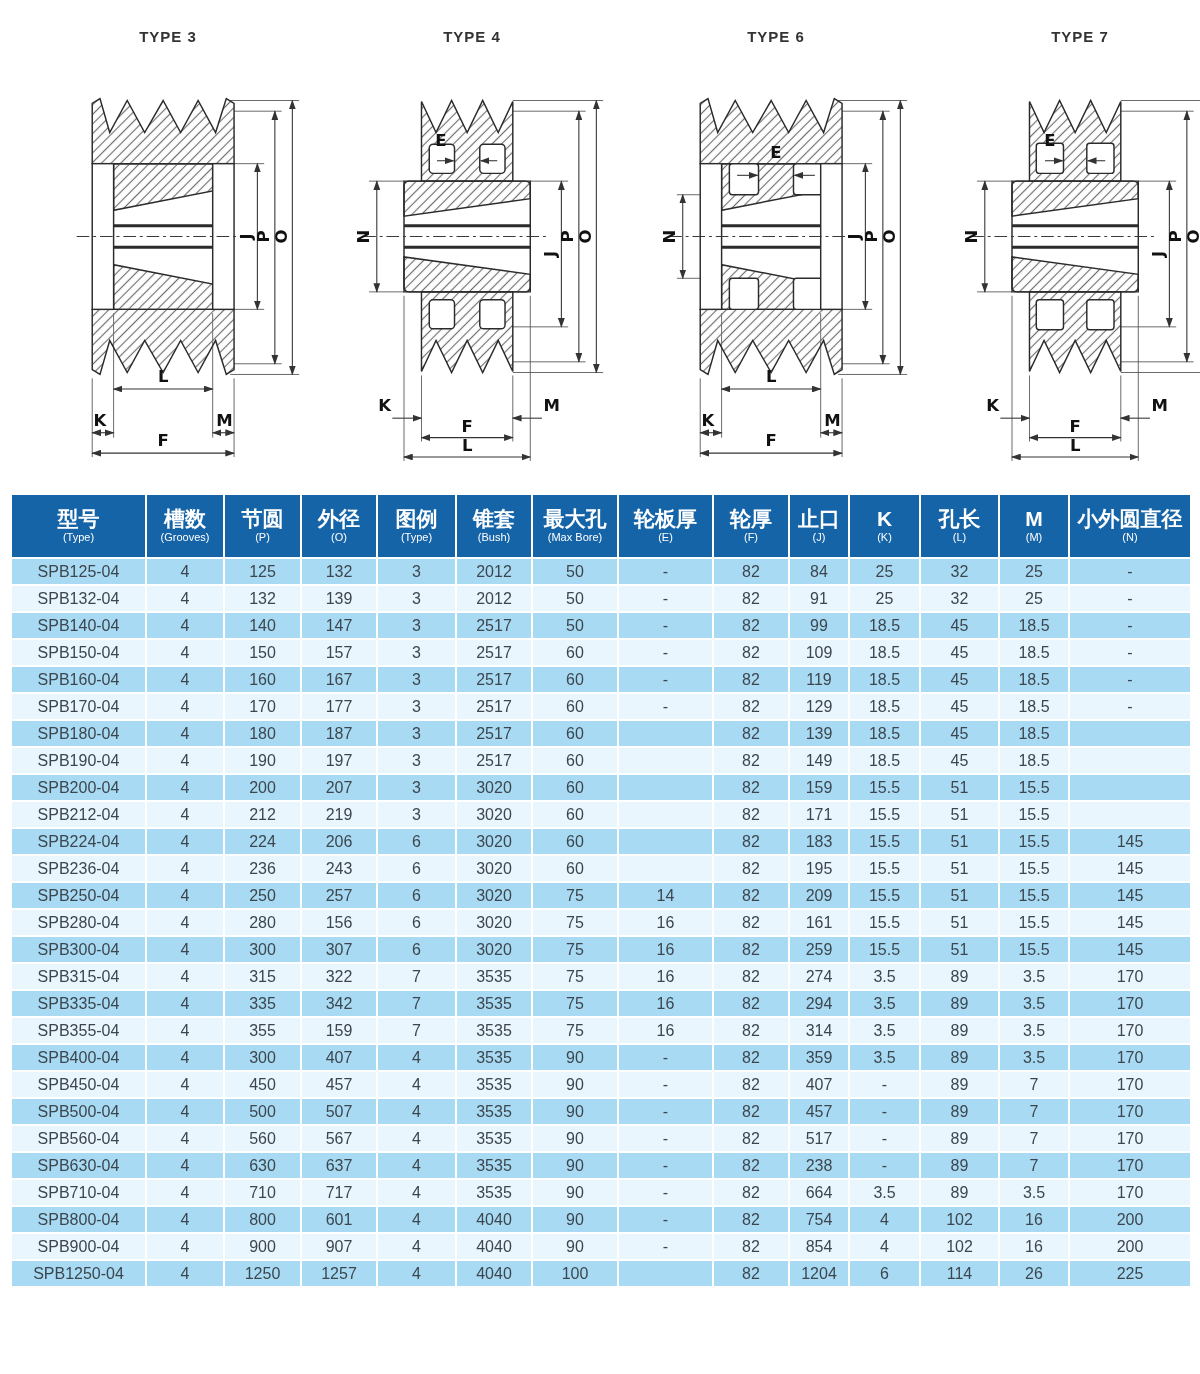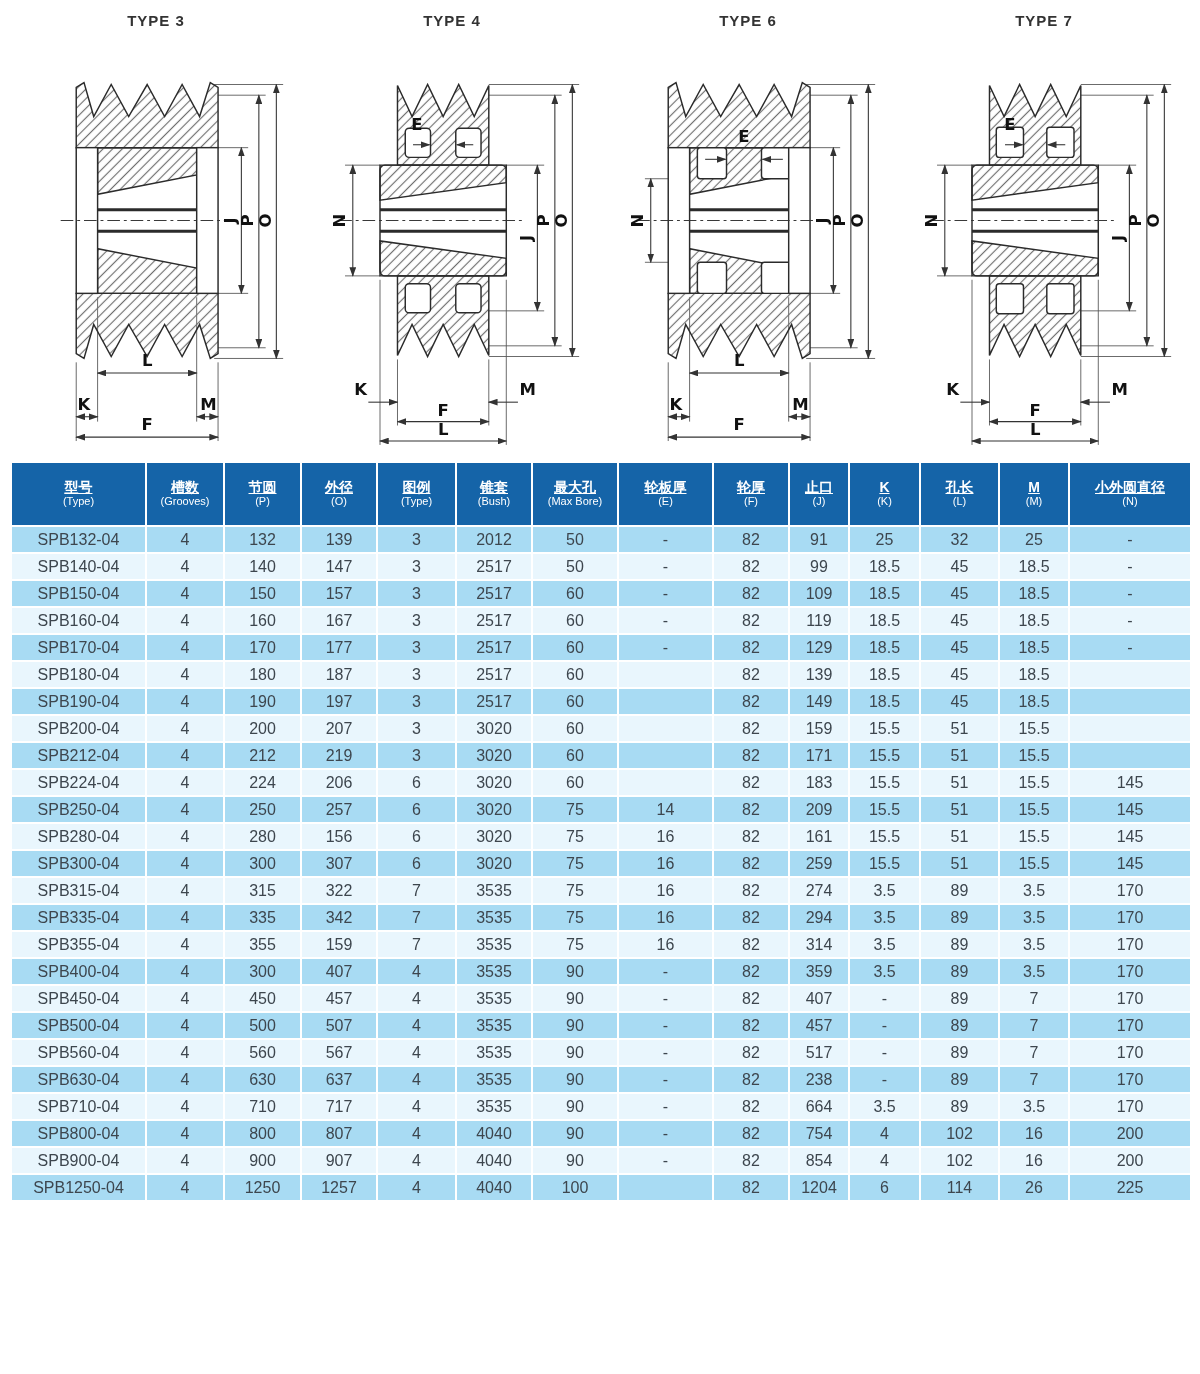--- a/index.html
+++ b/index.html
@@ -1,39 +1,39 @@
 <!DOCTYPE html>
 <html><head>
 <meta charset="utf-8">
 <style>
   html,body{margin:0;padding:0;background:#fff;}
   body{width:1200px;font-family:"Liberation Sans","DejaVu Sans",sans-serif;}
   .page{width:1200px;}
 
   
   .diagrams{display:flex;justify-content:space-between;padding:8px 16px 0 16px;box-sizing:border-box;}
-  .diagram{margin:0;width:280px;}
+  .diagram{margin:16px;width:280px;}
   .dtitle{text-align:center;font-weight:bold;font-size:15px;color:#333;letter-spacing:1px;margin:4px 0 0 0;}
   .dwg{display:block;}
   .part{fill:#fff;stroke:#2b2b2b;stroke-width:1.5;}
   .partoutline{fill:none;stroke:#2b2b2b;stroke-width:1.5;}
   .hpart{stroke:#2b2b2b;stroke-width:1.5;}
   .hl{stroke:#6f6f6f;stroke-width:1.2;}
   .bore{stroke:#2b2b2b;stroke-width:3;}
   .axis{stroke:#333;stroke-width:1;stroke-dasharray:13 4 3 4;}
   .ext line{stroke:#555;stroke-width:0.9;}
   .dim{stroke:#333;stroke-width:1.1;}
   .lbl{font:600 17px "DejaVu Sans",sans-serif;fill:#111;}
 
   
   .tablewrap{padding:14px 10px 4px 10px;}
   table[data-name="spec-table"]{width:1180px;border-collapse:collapse;table-layout:fixed;}
   th,td{border:2px solid #fff;text-align:center;vertical-align:middle;}
   thead th{background:#1564a8;color:#fff;padding:5px 2px;height:52px;}
-  .h-zh{display:block;font-size:14px;font-weight:bold;line-height:1.15;white-space:nowrap;text-decoration:underline;}
+  .h-zh{display:block;font-size:21px;font-weight:bold;line-height:1.15;white-space:nowrap;}
   .h-en{display:block;font-size:11px;font-weight:normal;line-height:1.2;white-space:nowrap;}
   tbody td{height:25px;font-size:16px;color:#3d464e;padding:0 2px;white-space:nowrap;}
   tbody tr:nth-child(odd){background:#a8dbf3;}
   tbody tr:nth-child(even){background:#e9f6fd;}
 </style>
 </head>
 <body>
 
 <div class="page" data-name="spec-sheet">
 
@@ -341,20 +341,36 @@
               <span class="h-en" data-name="column-header-en">(M)</span>
             </th>
             <th data-name="column-header-n">
               <span class="h-zh" data-name="column-header-zh">小外圆直径</span>
               <span class="h-en" data-name="column-header-en">(N)</span>
             </th>
           </tr>
         </thead>
         <tbody>
           <tr data-name="table-row">
+            <td data-name="model-cell">SPB125-04</td>
+            <td data-name="spec-cell">4</td>
+            <td data-name="spec-cell">125</td>
+            <td data-name="spec-cell">132</td>
+            <td data-name="spec-cell">3</td>
+            <td data-name="spec-cell">2012</td>
+            <td data-name="spec-cell">50</td>
+            <td data-name="spec-cell">-</td>
+            <td data-name="spec-cell">82</td>
+            <td data-name="spec-cell">84</td>
+            <td data-name="spec-cell">25</td>
+            <td data-name="spec-cell">32</td>
+            <td data-name="spec-cell">25</td>
+            <td data-name="spec-cell">-</td>
+          </tr>
+          <tr data-name="table-row">
             <td data-name="model-cell">SPB132-04</td>
             <td data-name="spec-cell">4</td>
             <td data-name="spec-cell">132</td>
             <td data-name="spec-cell">139</td>
             <td data-name="spec-cell">3</td>
             <td data-name="spec-cell">2012</td>
             <td data-name="spec-cell">50</td>
             <td data-name="spec-cell">-</td>
             <td data-name="spec-cell">82</td>
             <td data-name="spec-cell">91</td>
@@ -495,20 +511,36 @@
             <td data-name="model-cell">SPB224-04</td>
             <td data-name="spec-cell">4</td>
             <td data-name="spec-cell">224</td>
             <td data-name="spec-cell">206</td>
             <td data-name="spec-cell">6</td>
             <td data-name="spec-cell">3020</td>
             <td data-name="spec-cell">60</td>
             <td data-name="spec-cell"></td>
             <td data-name="spec-cell">82</td>
             <td data-name="spec-cell">183</td>
+            <td data-name="spec-cell">15.5</td>
+            <td data-name="spec-cell">51</td>
+            <td data-name="spec-cell">15.5</td>
+            <td data-name="spec-cell">145</td>
+          </tr>
+          <tr data-name="table-row">
+            <td data-name="model-cell">SPB236-04</td>
+            <td data-name="spec-cell">4</td>
+            <td data-name="spec-cell">236</td>
+            <td data-name="spec-cell">243</td>
+            <td data-name="spec-cell">6</td>
+            <td data-name="spec-cell">3020</td>
+            <td data-name="spec-cell">60</td>
+            <td data-name="spec-cell"></td>
+            <td data-name="spec-cell">82</td>
+            <td data-name="spec-cell">195</td>
             <td data-name="spec-cell">15.5</td>
             <td data-name="spec-cell">51</td>
             <td data-name="spec-cell">15.5</td>
             <td data-name="spec-cell">145</td>
           </tr>
           <tr data-name="table-row">
             <td data-name="model-cell">SPB250-04</td>
             <td data-name="spec-cell">4</td>
             <td data-name="spec-cell">250</td>
             <td data-name="spec-cell">257</td>
@@ -696,21 +728,21 @@
             <td data-name="spec-cell">664</td>
             <td data-name="spec-cell">3.5</td>
             <td data-name="spec-cell">89</td>
             <td data-name="spec-cell">3.5</td>
             <td data-name="spec-cell">170</td>
           </tr>
           <tr data-name="table-row">
             <td data-name="model-cell">SPB800-04</td>
             <td data-name="spec-cell">4</td>
             <td data-name="spec-cell">800</td>
-            <td data-name="spec-cell">807</td>
+            <td data-name="spec-cell">601</td>
             <td data-name="spec-cell">4</td>
             <td data-name="spec-cell">4040</td>
             <td data-name="spec-cell">90</td>
             <td data-name="spec-cell">-</td>
             <td data-name="spec-cell">82</td>
             <td data-name="spec-cell">754</td>
             <td data-name="spec-cell">4</td>
             <td data-name="spec-cell">102</td>
             <td data-name="spec-cell">16</td>
             <td data-name="spec-cell">200</td>

